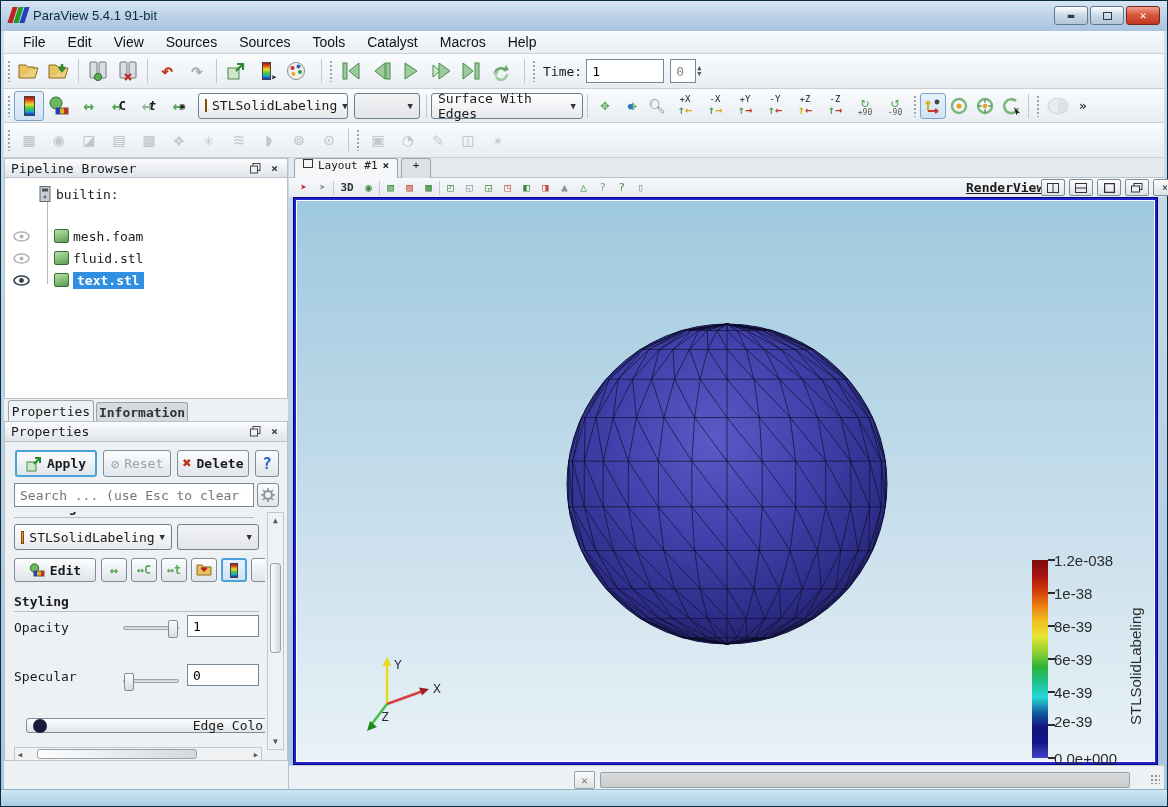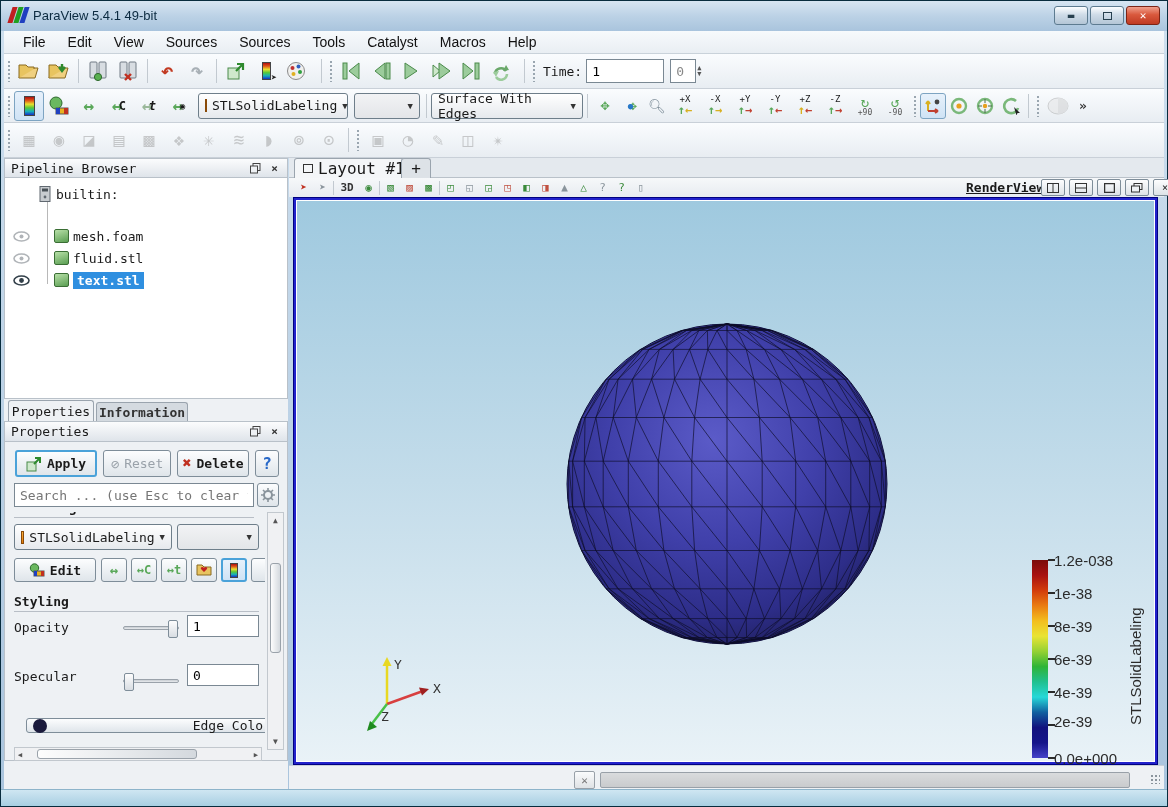--- a/index.html
+++ b/index.html
@@ -87,22 +87,22 @@
   .slider { position:relative; height:4px; background:linear-gradient(#c8cdd2,#e8ebee); border:1px solid #9aa2aa; border-radius:2px; }
   .knob { position:absolute; top:-7px; width:10px; height:18px; background:linear-gradient(#fdfdfd,#d8dde2);
           border:1px solid #7e8d99; border-radius:2px; }
 
   .vscroll { position:absolute; width:17px; background:#f0f1f3; border:1px solid #c2c8ce; }
   .thumb { position:absolute; left:2px; right:2px; background:linear-gradient(90deg,#fdfdfd,#d4d9de); border:1px solid #9aa2aa; border-radius:3px; }
   .sarrow { position:absolute; left:0; right:0; text-align:center; font-size:8px; color:#555; }
 
   
   #layout-tabbar { position:absolute; left:288px; top:157px; right:3px; height:20px; background:#e4e9ee; border-bottom:1px solid #b9c1c9; }
-  .ltab { position:absolute; top:0; height:20px; display:flex; align-items:center; gap:5px; padding:0 8px;
-          border:1px solid #9aa4ae; border-bottom:none; border-radius:3px 3px 0 0; background:#f4f6f8; font-size:16px; }
+  .ltab { position:absolute; top:0; height:20px; display:flex; gap:5px; padding:0 8px;
+          border:1px solid #9aa4ae; border-bottom:none; border-radius:3px 3px 0 0; background:#f4f6f8; font-size:11px; }
   #view-toolbar { position:absolute; left:288px; top:177px; right:3px; height:19px; background:linear-gradient(#f6f8fa,#e7ebf0);
                   display:flex; align-items:center; padding-left:6px; gap:2px; }
   .vt { width:17px; height:16px; display:flex; align-items:center; justify-content:center; font-size:11px; color:#8a949c; }
   .vt.en { color:#3a8a3a; }
   #rv-title { position:absolute; top:2px; font-size:13px; font-weight:bold; text-decoration:underline; }
   .rvbtn { position:absolute; top:1px; width:24px; height:17px; border:1px solid #7e8d99; border-radius:2px;
            background:linear-gradient(#fdfdfe,#dde2e7); display:flex; align-items:center; justify-content:center; font-size:10px; color:#222; }
 
   #renderview { position:absolute; left:293px; top:197px; width:863px; height:566px;
                 border:2px solid #2222cc; outline:1px solid #000080; background:#fff; }
@@ -130,21 +130,21 @@
 <body>
 
 <div id="win">
 
   <div id="titlebar">
     <div id="logo">
       <i style="left:0;background:#c02020"></i>
         <i style="left:6px;background:#20a020"></i>
         <i style="left:12px;background:#2040c0"></i>
     </div>
-    <span id="title-text" class="sans">ParaView 5.4.1 49-bit</span>
+    <span id="title-text" class="sans">ParaView 5.4.1 91-bit</span>
     <div class="winbtn" style="right:79px">
         <span>▬</span>
       </div>
     <div class="winbtn" style="right:43px">
         <span style="border:1px solid #27404f;width:9px;height:8px;display:inline-block"></span>
       </div>
     <div class="winbtn close" style="right:7px">
         <span style="font-weight:bold">✕</span>
       </div>
   </div>

